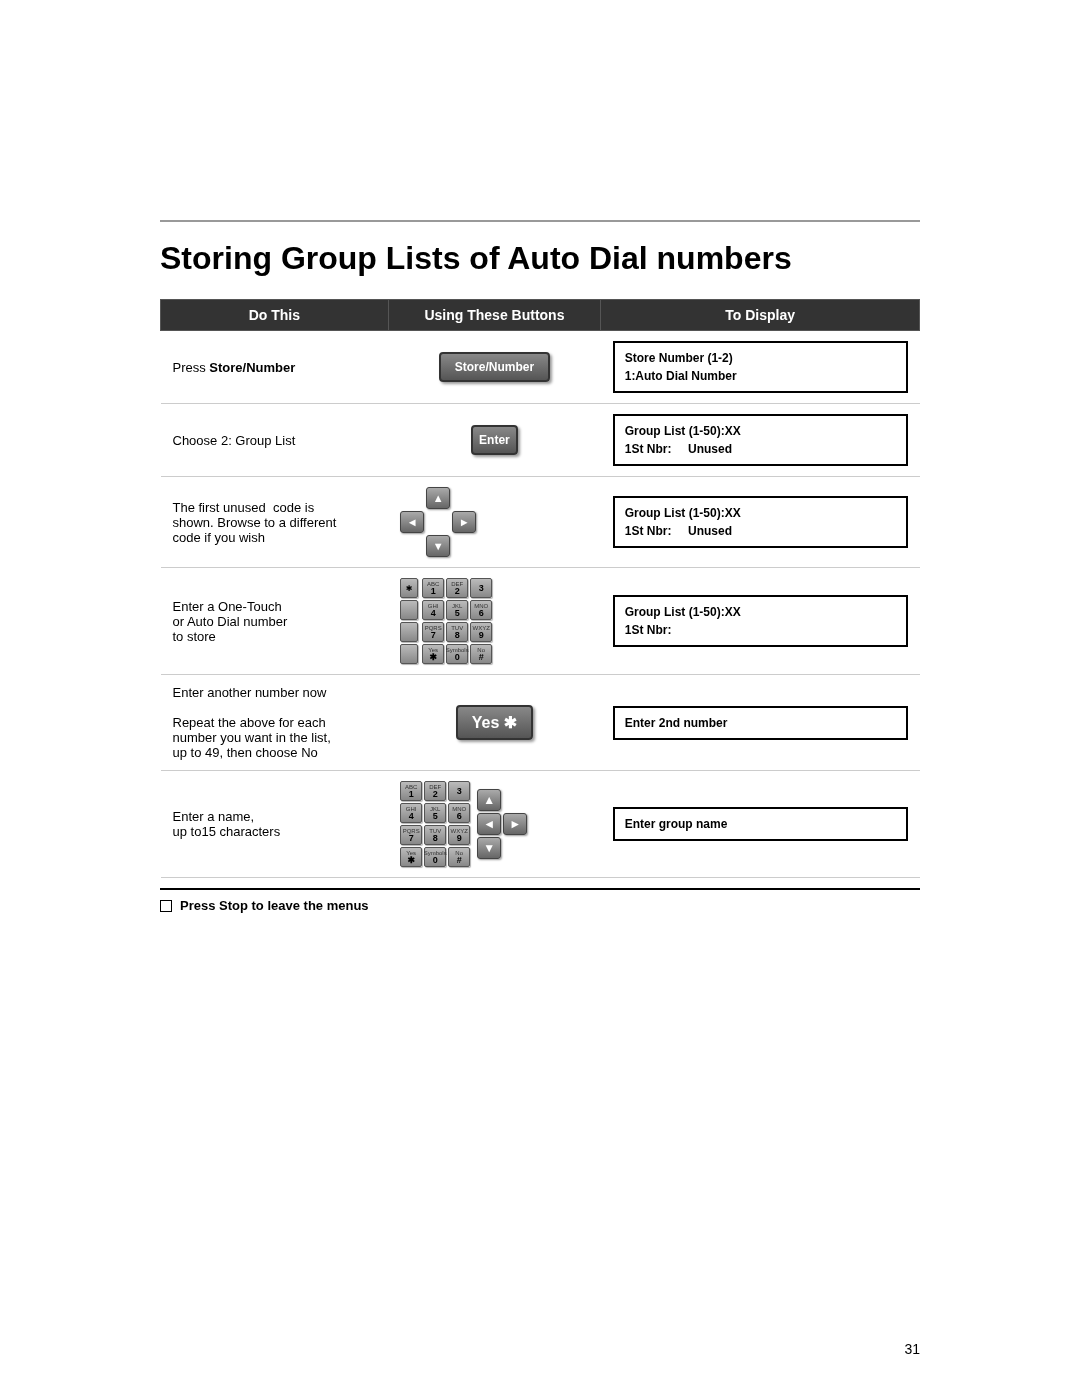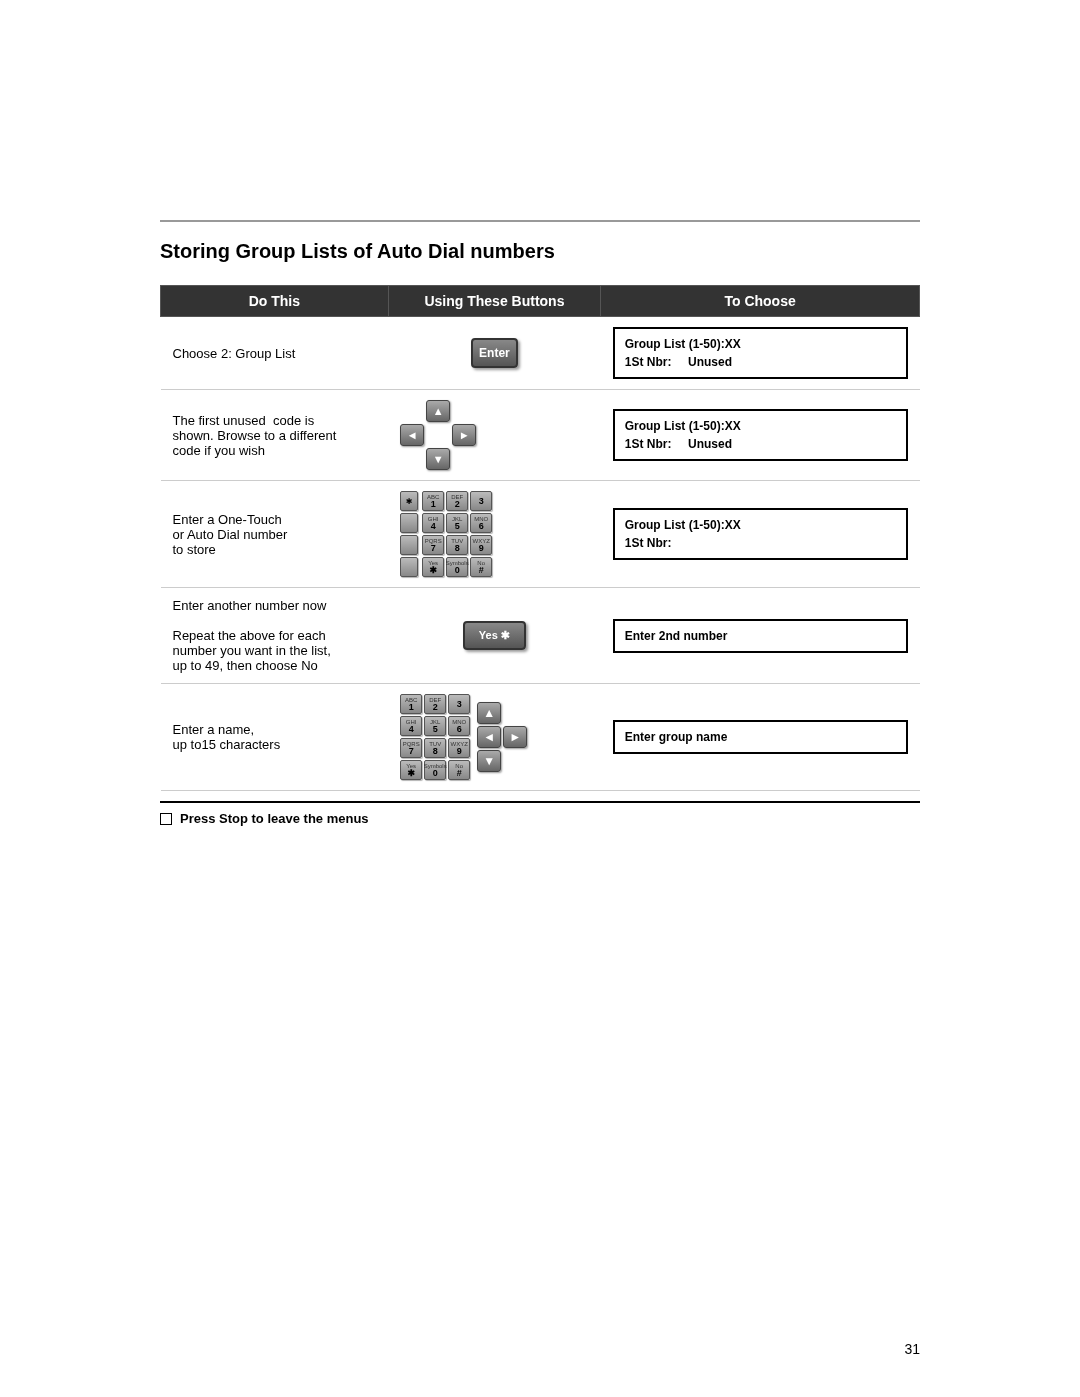--- a/index.html
+++ b/index.html
@@ -17,21 +17,21 @@
       padding: 220px 160px 60px 160px;
     }
 
     .top-rule {
       border: none;
       border-top: 2px solid #999;
       margin-bottom: 18px;
     }
 
     .page-title {
-      font-size: 20px;
+      font-size: 32px;
       font-weight: bold;
       margin-bottom: 22px;
       font-family: Arial, Helvetica, sans-serif;
     }
 
     
     .main-table {
       width: 100%;
       border-collapse: collapse;
     }
@@ -83,21 +83,21 @@
       border: 2px solid #333;
       box-shadow: 2px 2px 3px rgba(0,0,0,0.4);
       cursor: pointer;
     }
 
     .btn-yes-star {
       display: inline-block;
       background: linear-gradient(to bottom, #888, #555);
       color: #fff;
       font-weight: bold;
-      font-size: 11px;
+      font-size: 16px;
       padding: 6px 14px;
       border-radius: 4px;
       border: 2px solid #333;
       box-shadow: 2px 2px 3px rgba(0,0,0,0.4);
       cursor: pointer;
     }
 
     
     .arrow-group {
       display: inline-flex;
@@ -266,25 +266,39 @@
 <div class="page-container">
   <hr class="top-rule">
 
   <div class="page-title">Storing Group Lists of Auto Dial numbers</div>
 
   <table class="main-table">
     <thead>
       <tr>
         <th class="header-cell col-do">Do This</th>
         <th class="header-cell col-btn">Using These Buttons</th>
-        <th class="header-cell col-display">To Choose</th>
+        <th class="header-cell col-display">To Display</th>
       </tr>
     </thead>
     <tbody>
 
+      <tr class="data-row">
+        <td class="col-do do-cell">
+          Press <strong>Store/Number</strong>
+        </td>
+        <td class="col-btn">
+          <span class="btn-store-number">Store/Number</span>
+        </td>
+        <td class="col-display">
+          <div class="display-box">
+            <strong>Store Number (1-2)</strong><br>
+            <strong>1:Auto Dial Number</strong>
+          </div>
+        </td>
+      </tr>
 
 
       <tr class="data-row">
         <td class="col-do do-cell">
           Choose 2: Group List
         </td>
         <td class="col-btn">
           <span class="btn-enter">Enter</span>
         </td>
         <td class="col-display">

